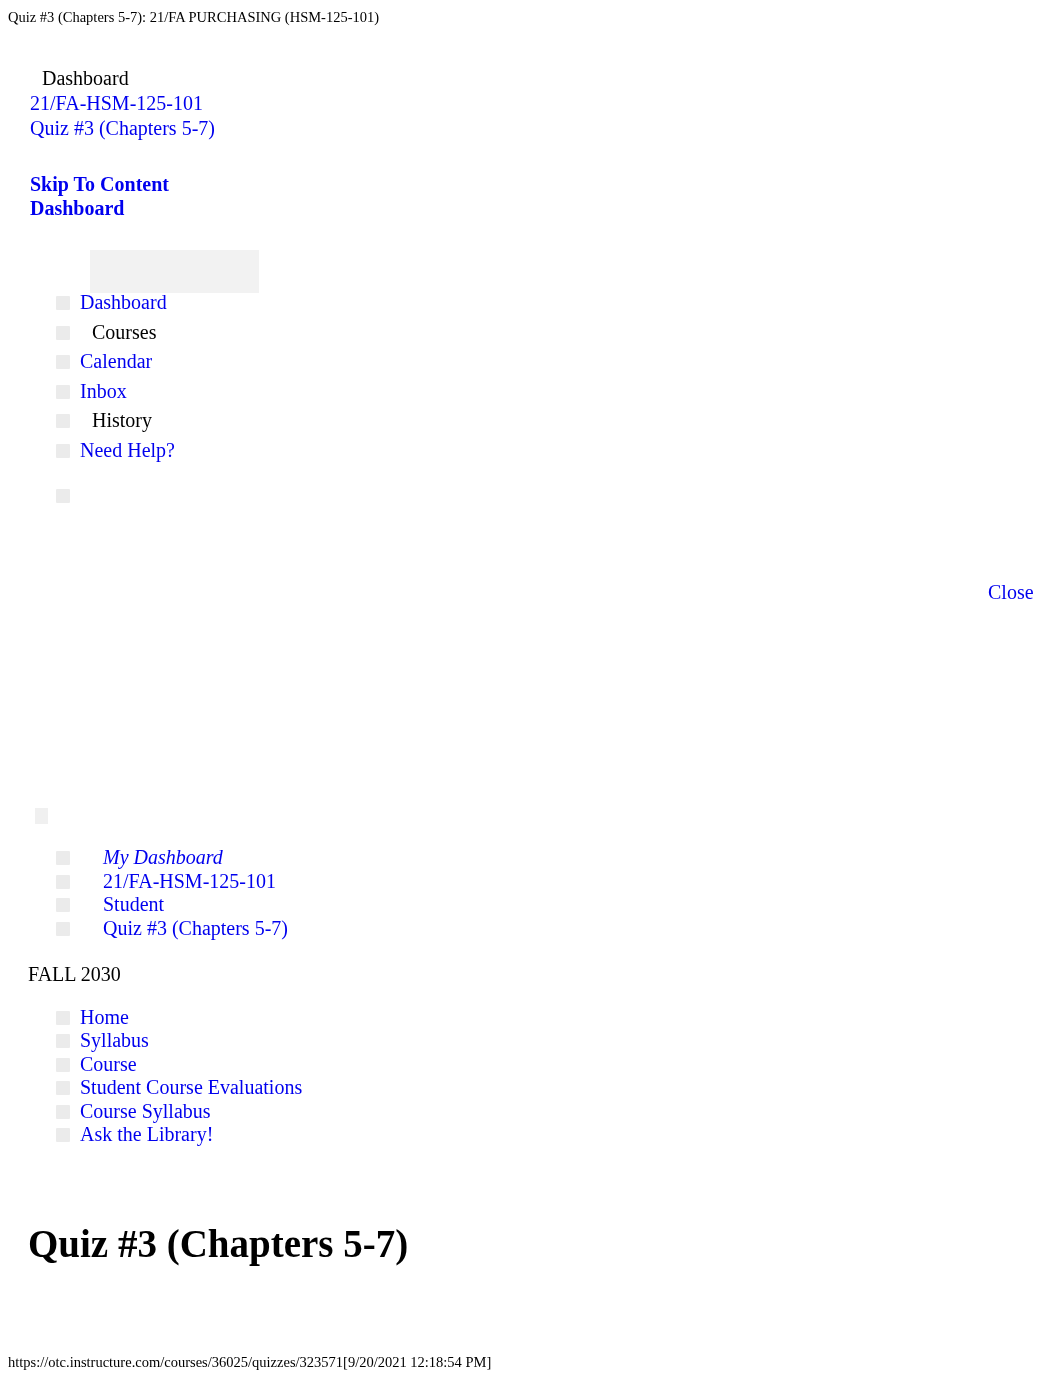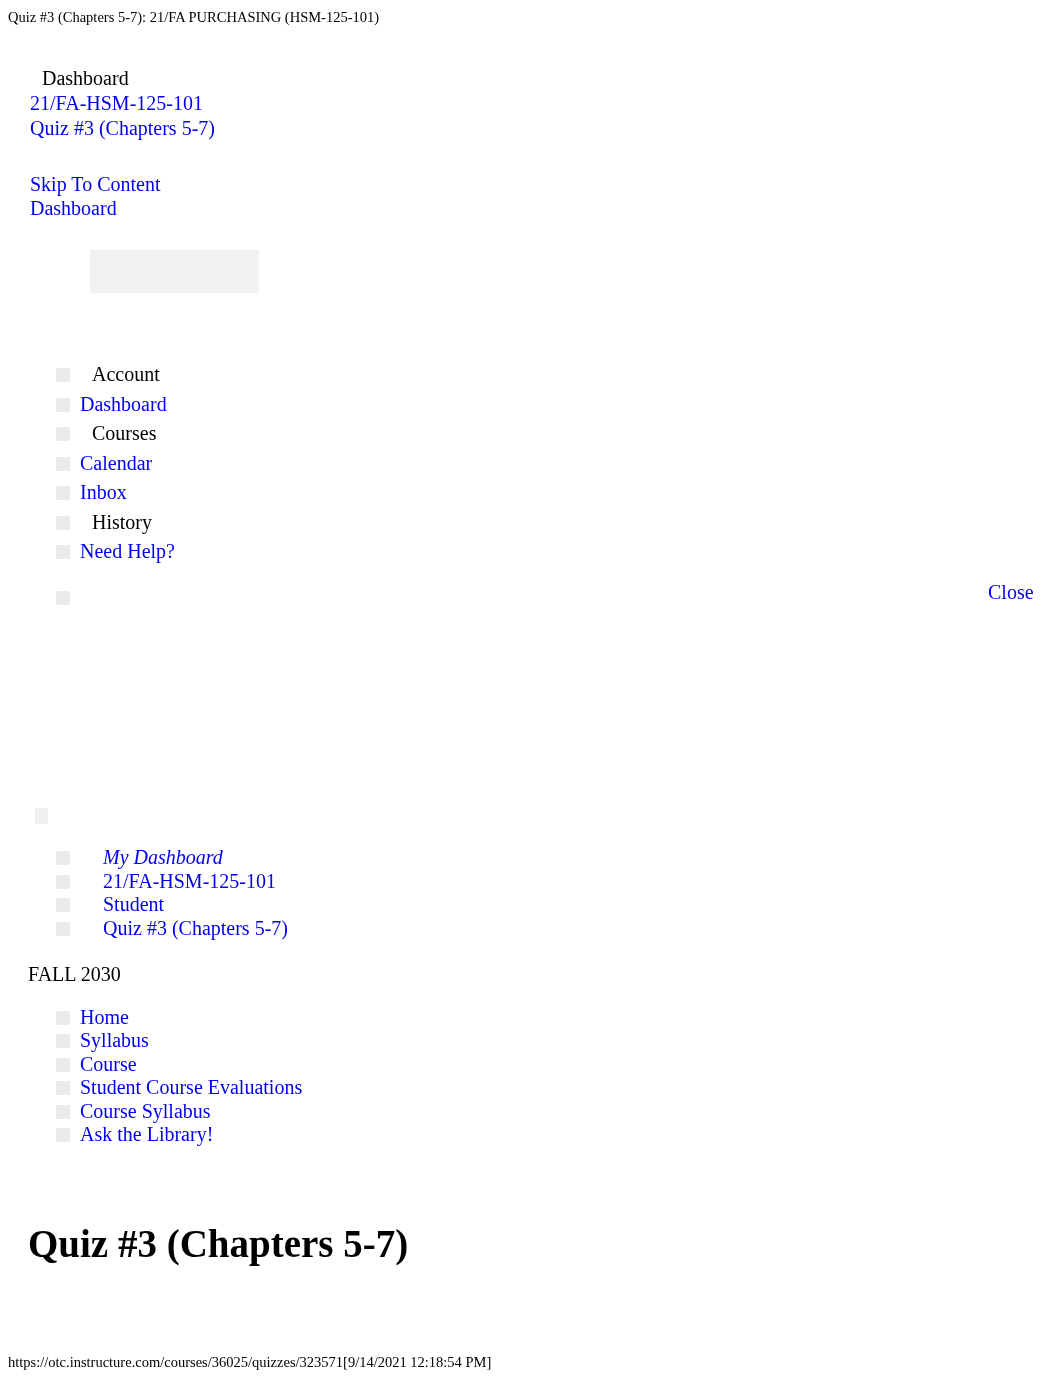--- a/index.html
+++ b/index.html
@@ -69,20 +69,21 @@
     padding-left: 42px;
     color: #000;
   }
 
   .skip-block {
     position: absolute;
     left: 30px;
     top: 172px;
     font-size: 20px;
     line-height: 24px;
+    font-weight: bold;
   }
   .skip-block div { white-space: nowrap; }
 
   
   .global-nav {
     position: absolute;
     left: 0;
     top: 245px;
     width: 420px;
     list-style: none;
@@ -218,24 +219,20 @@
   </div>
 
   <div class="skip-block">
     <div><span class="lnk">Skip To Content</span></div>
     <div><span class="lnk">Dashboard</span></div>
   </div>
 
   <ul class="global-nav">
     <li class="ghost-box" style="list-style:none;"></li>
 
-    <li class="first-item pad-label">
-      <span class="bullet"></span>
-      <span>Account</span>
-    </li>
     <li>
       <span class="bullet"></span>
       <span class="lnk">Dashboard</span>
     </li>
     <li class="pad-label">
       <span class="bullet"></span>
       <span>Courses</span>
     </li>
     <li>
       <span class="bullet"></span>
@@ -308,15 +305,15 @@
       <span class="lnk">Course Syllabus</span>
     </li>
     <li>
       <span class="bullet"></span>
       <span class="lnk">Ask the Library!</span>
     </li>
   </ul>
 
   <h1 class="page-title">Quiz #3 (Chapters 5-7)</h1>
 
-  <div class="print-footer">https://otc.instructure.com/courses/36025/quizzes/323571[9/14/2021 12:18:54 PM]</div>
+  <div class="print-footer">https://otc.instructure.com/courses/36025/quizzes/323571[9/20/2021 12:18:54 PM]</div>
 
 </div>
 
 </body></html>

